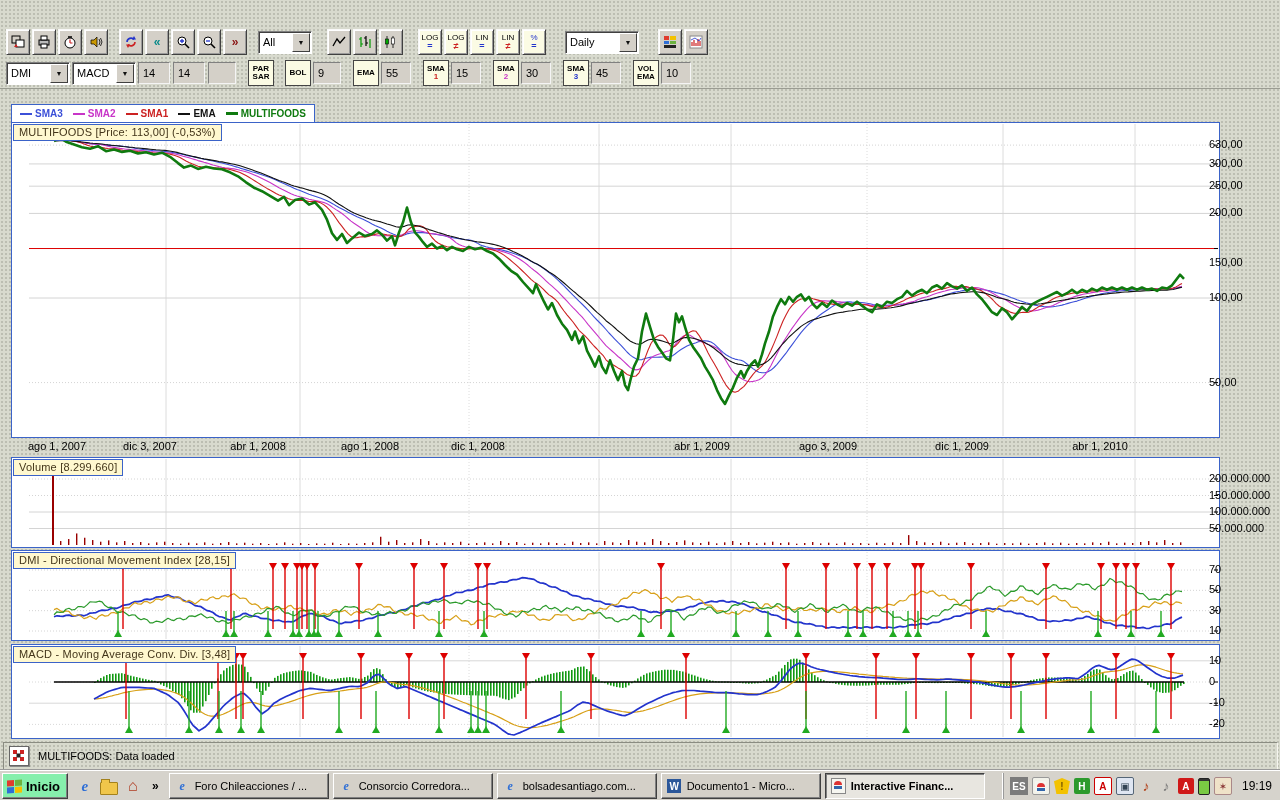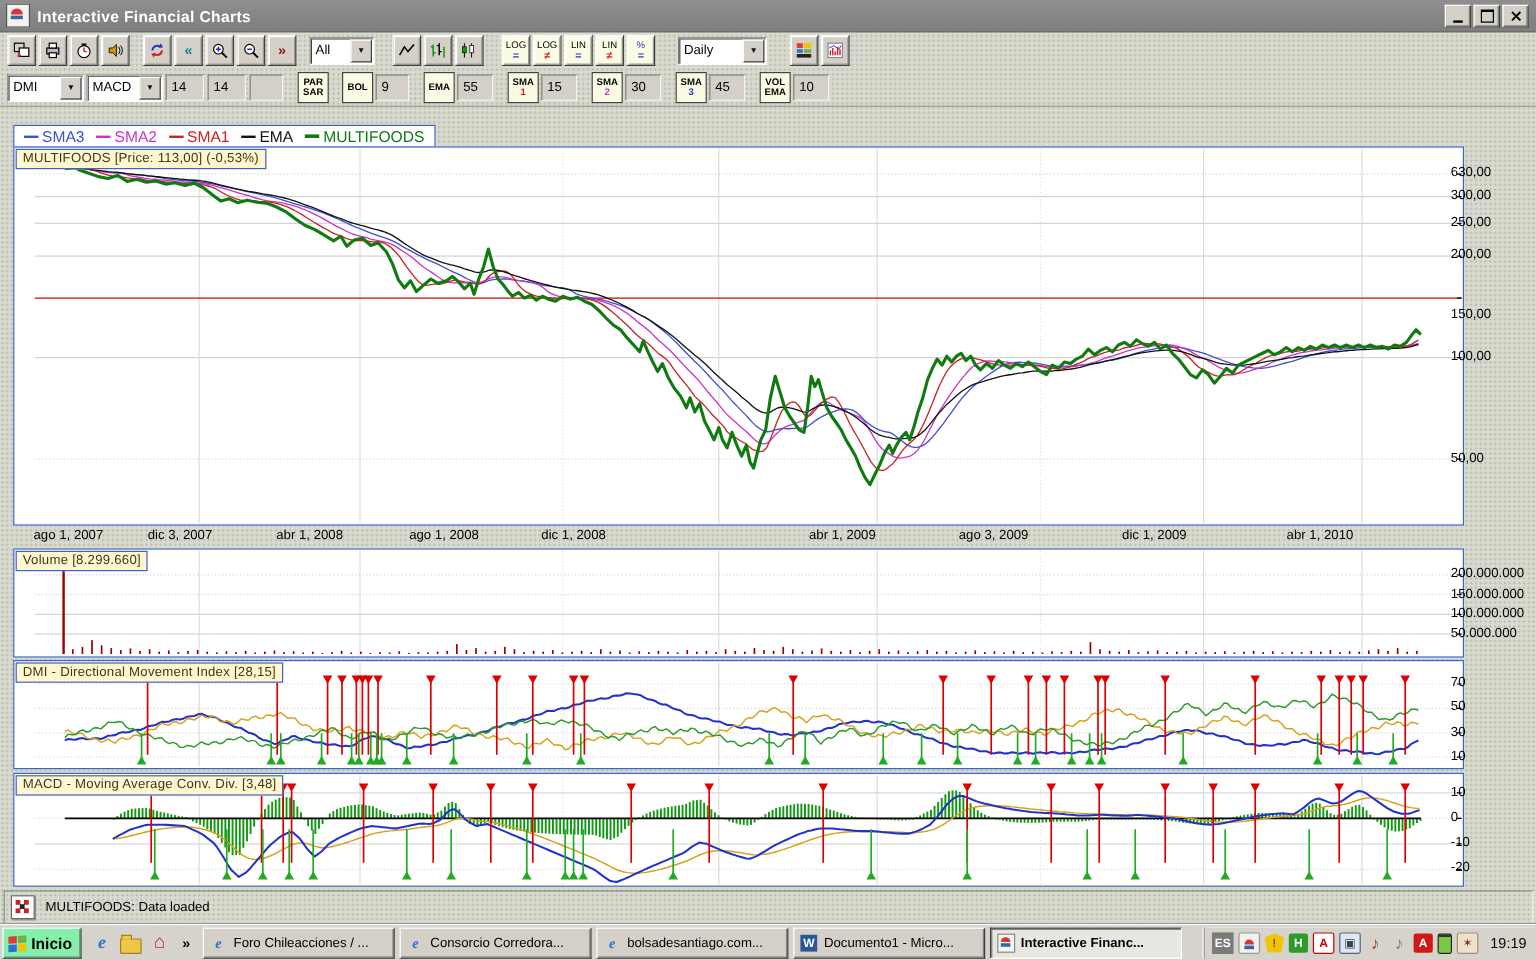--- a/index.html
+++ b/index.html
@@ -44,21 +44,21 @@
     border-color:#fff #404040 #404040 #fff;display:flex;align-items:center;justify-content:center;
     font-size:7px;color:#111;}
   .field{height:20px;background:#d4d0c8;border:1px solid;border-color:#808080 #f4f4f4 #f4f4f4 #808080;
     display:flex;align-items:center;padding-left:4px;margin-right:3px;font-size:11px;}
   .indbtn{height:24px;min-width:22px;background:#fbfbe4;border:1px solid #444;
     display:flex;flex-direction:column;align-items:center;justify-content:center;
     font-size:8px;font-weight:bold;line-height:8px;margin-right:2px;padding:0 1px;}
   
   .legendbox{position:absolute;left:11px;top:104px;height:17px;background:#fff;
     border:1px solid #3b63c8;display:flex;align-items:center;padding:0 8px;gap:10px;}
-  .lgitem{display:flex;align-items:center;gap:3px;font-weight:normal;font-size:13px;}
+  .lgitem{display:flex;align-items:center;gap:3px;font-weight:bold;font-size:10px;}
   .lgdash{width:12px;height:2px;}
   .lgdash.thick{height:3px;}
   .lg-sma3{color:#3c50d8;} .lg-sma2{color:#c835c8;} .lg-sma1{color:#cc2222;}
   .lg-ema{color:#111;} .lg-mf{color:#0f7a0f;}
   .panel{position:absolute;left:11px;background:#fff;border:1px solid #3b63c8;padding-left:16px;}
   .plabel{position:absolute;left:1px;top:1px;background:#fff8cf;border:1px solid #3b63c8;
     padding:1px 5px 2px 5px;font-size:11px;color:#43351a;letter-spacing:0.2px;white-space:nowrap;}
   .ytick{position:absolute;left:1209px;width:70px;font-size:11px;color:#000;}
   .xtick{position:absolute;top:440px;width:76px;text-align:center;font-size:11px;color:#000;}
   
@@ -100,37 +100,20 @@
     display:flex;align-items:center;justify-content:center;}
   .trayicon{width:16px;height:16px;display:flex;align-items:center;justify-content:center;
     font-size:10px;font-weight:bold;border-radius:2px;}
   .clock{font-size:12px;margin-left:6px;}
 </style>
 </head>
 <body>
 
 <div class="screen">
 
-  <div class="titlebar">
-    <div class="title-icon"></div>
-    <span class="title-text">Interactive Financial Charts</span>
-    <div class="win-btns">
-      <div class="winbtn">
-          <div class="mini"></div>
-        </div>
-      <div class="winbtn">
-          <div class="maxi"></div>
-        </div>
-      <div class="winbtn">
-        <svg width="9" height="9">
-            <path d="M1,1 L8,8 M8,1 L1,8" stroke="#000" stroke-width="1.6"></path>
-          </svg>
-      </div>
-    </div>
-  </div>
 
   <div class="toolbar1">
     <div style="width:6px"></div>
     <div class="tbtn">
       <svg width="14" height="14">
           <rect x="1" y="1" width="8" height="7" fill="none" stroke="#000"></rect>
           <rect x="5" y="5" width="8" height="7" fill="#fff" stroke="#000"></rect>
           <path d="M3,12 l4,0 -2,-3 z" fill="#c22"></path>
         </svg>
     </div>

